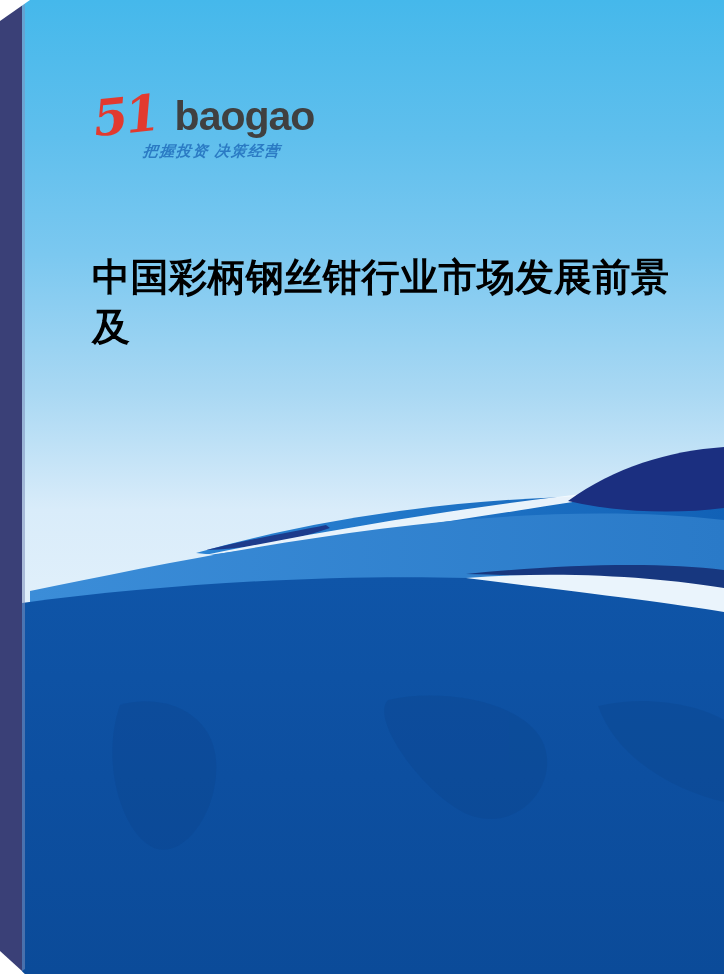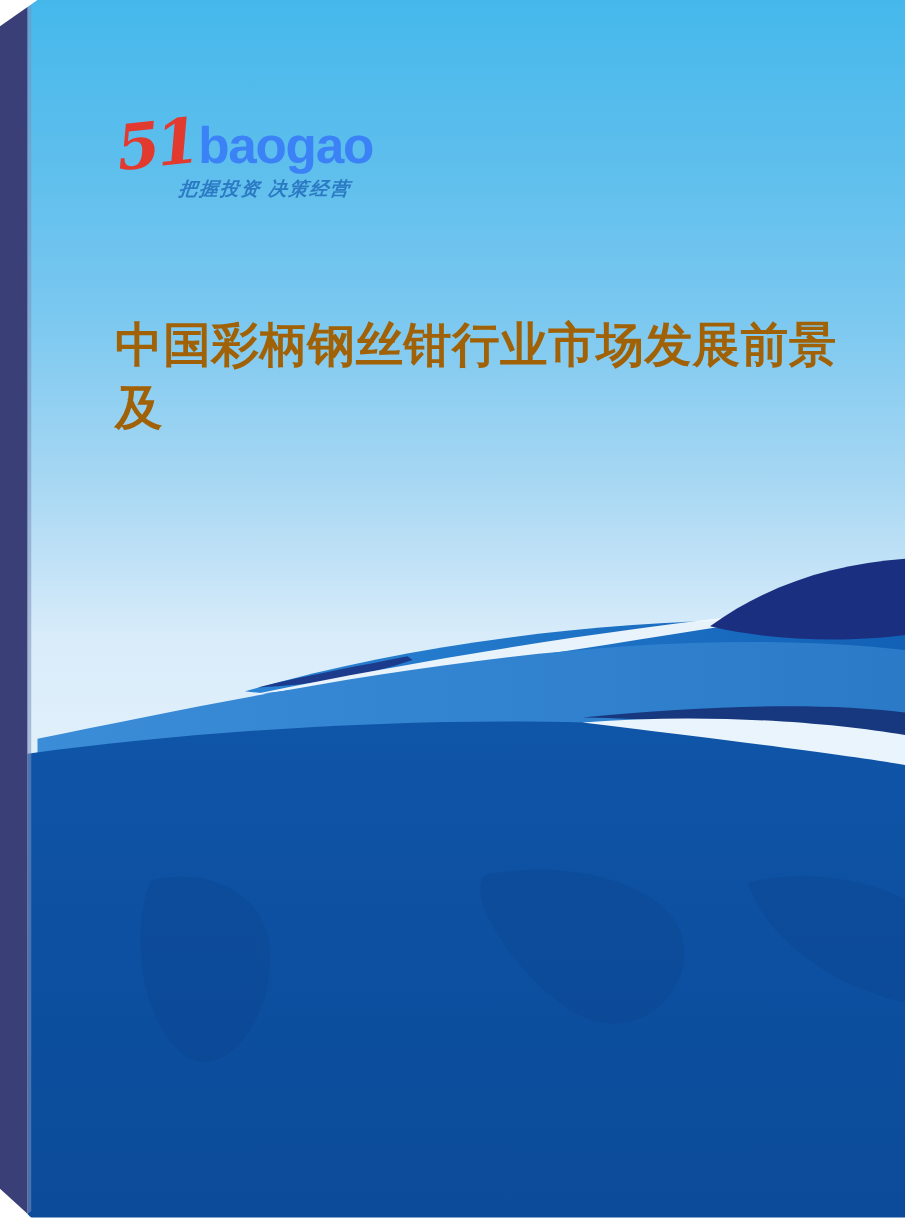--- a/index.html
+++ b/index.html
@@ -51,42 +51,42 @@
     font-size: 50px;
     color: #E23A2F;
     letter-spacing: -3px;
     transform: rotate(-6deg) translateY(3px);
     display: inline-block;
   }
   .logo-word {
     font-family: "Liberation Sans", sans-serif;
     font-weight: 700;
     font-size: 41px;
-    color: #3b82f6;
+    color: #404040;
     letter-spacing: -1px;
-    margin-left: 2px;
+    margin-left: 18px;
   }
   .logo-tagline {
     margin-top: 4px;
     margin-left: 50px;
     font-size: 15px;
     font-weight: 700;
     font-style: italic;
     letter-spacing: 1.5px;
     color: #2B7BC4;
     transform: skewX(-6deg);
   }
 
   
   .report-title {
     position: absolute;
     left: 92px;
     top: 252px;
     width: 600px;
-    color: #a16207;
+    color: #000000;
     font-size: 38px;
     font-weight: 600;
     line-height: 50px;
     letter-spacing: 0.5px;
   }
 </style>
 </head>
 <body>
 
 <div class="page">

